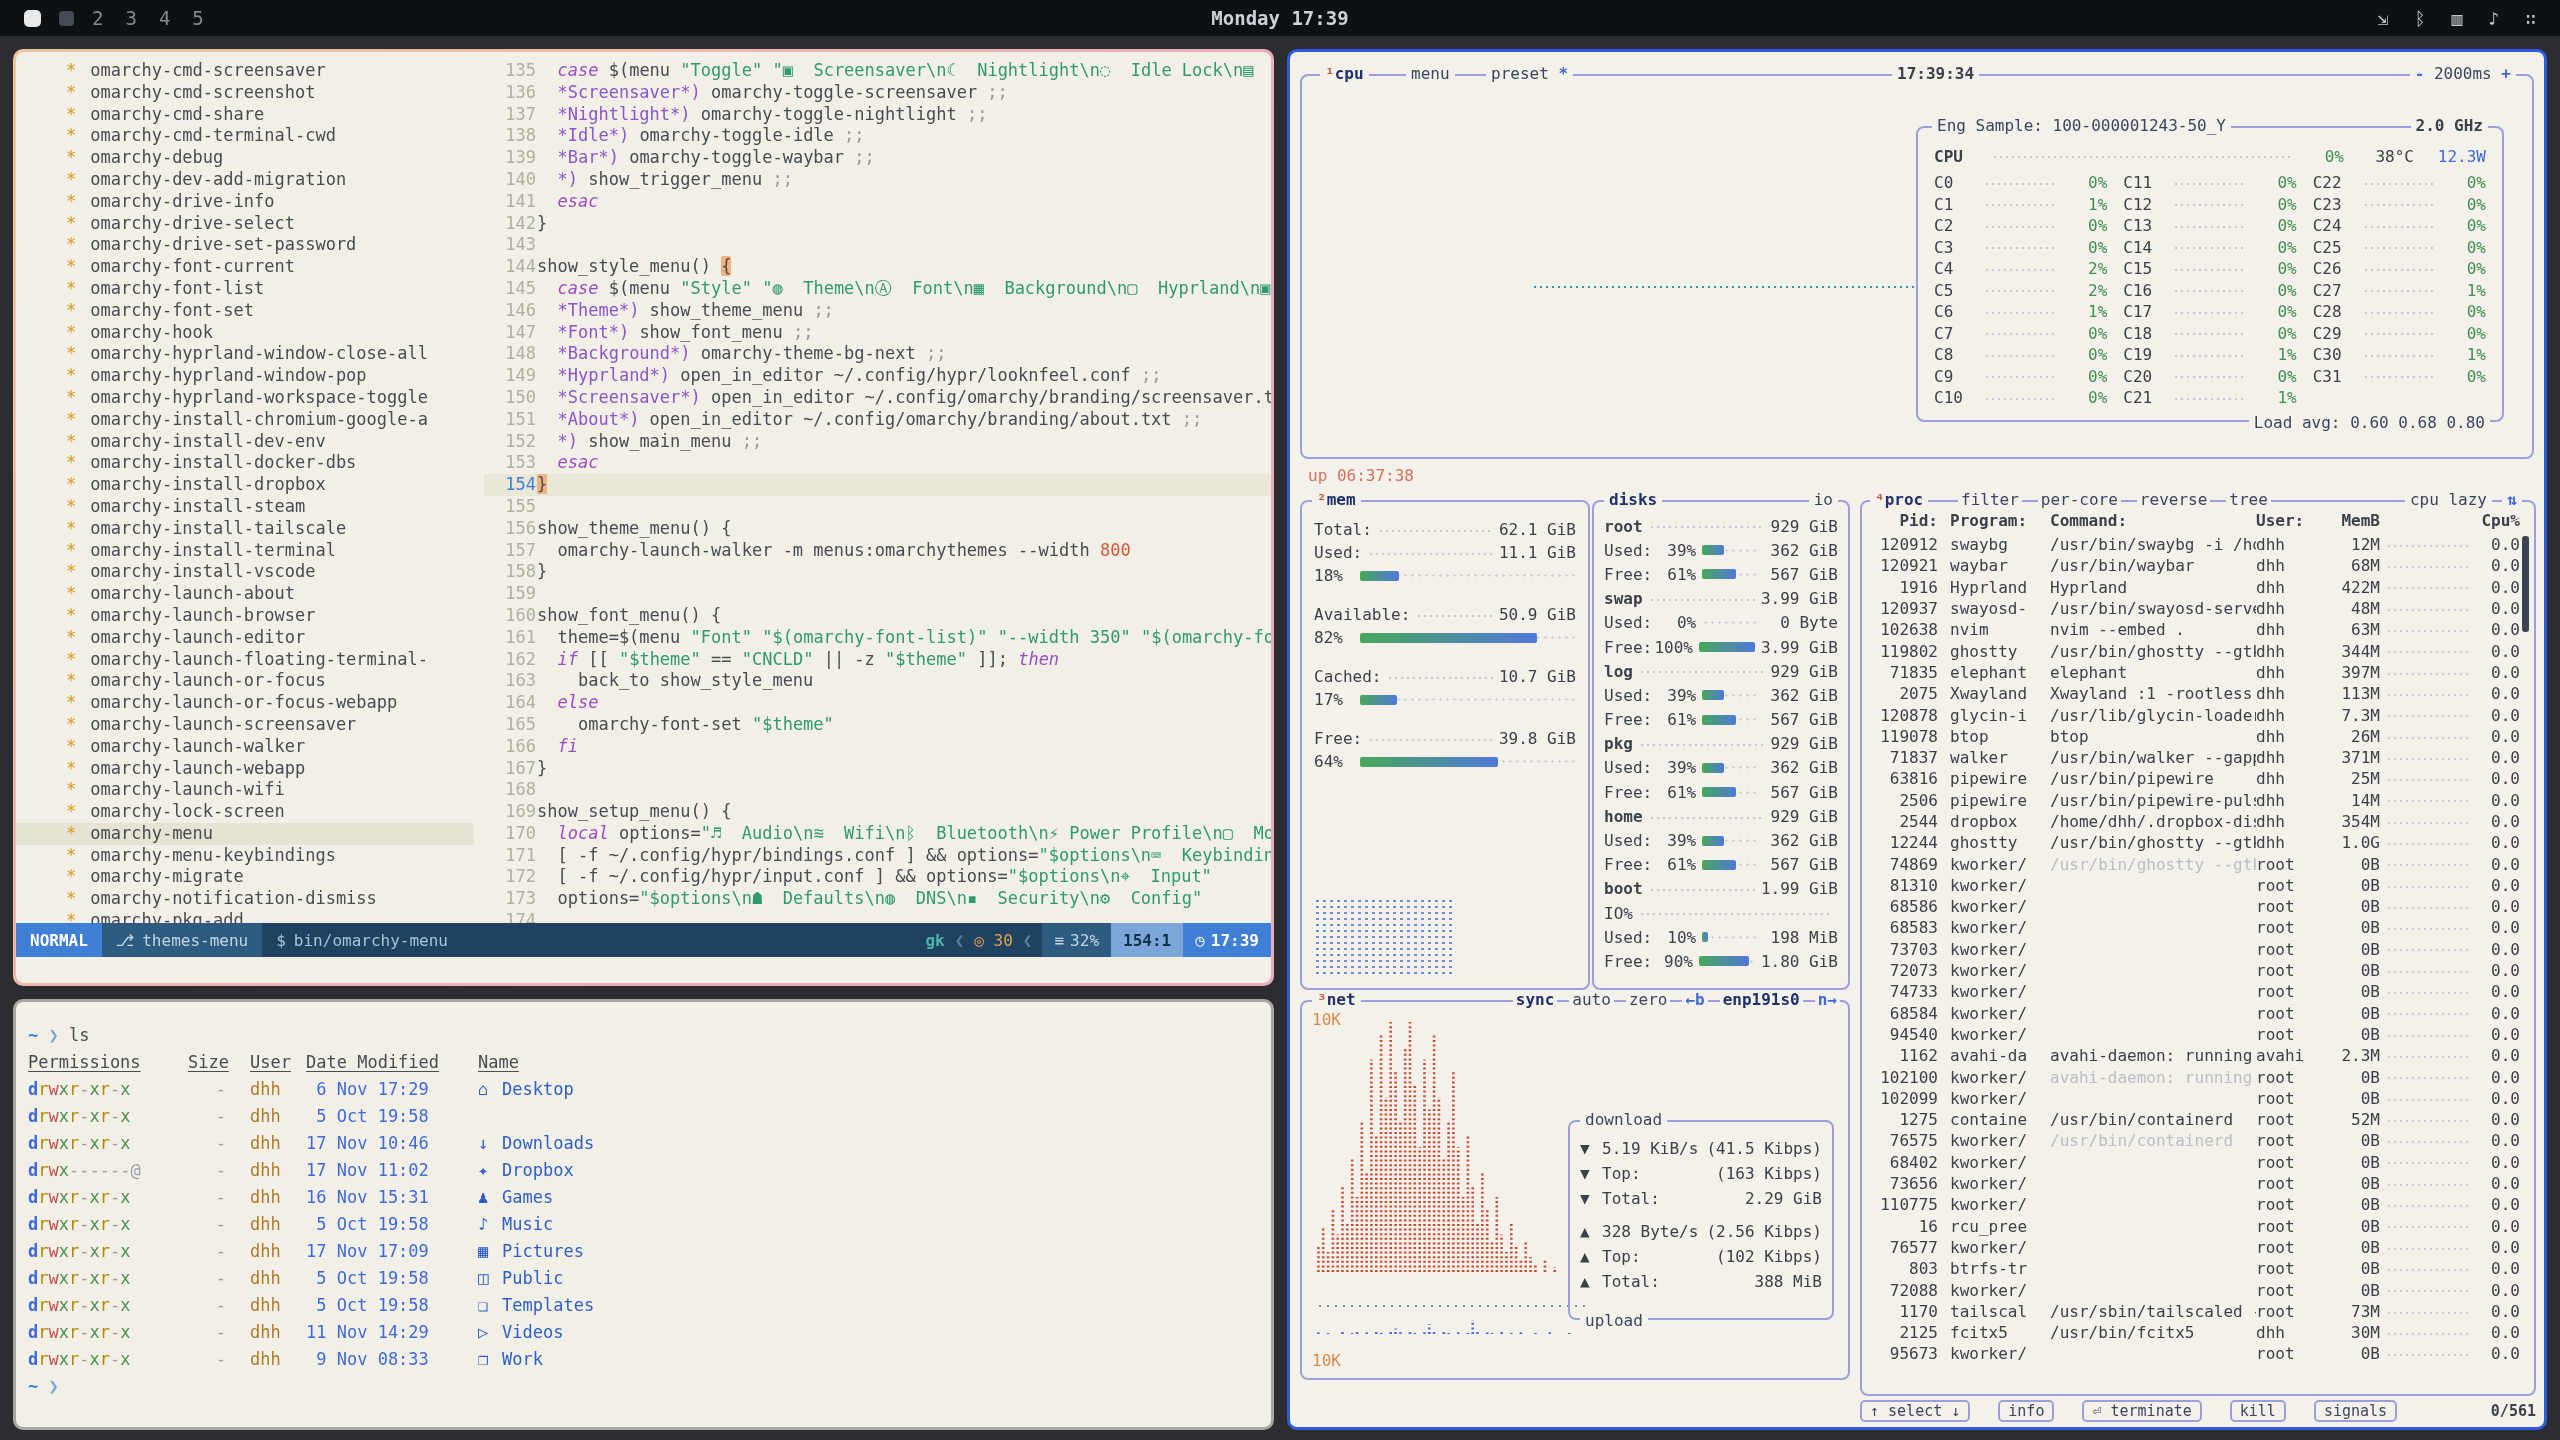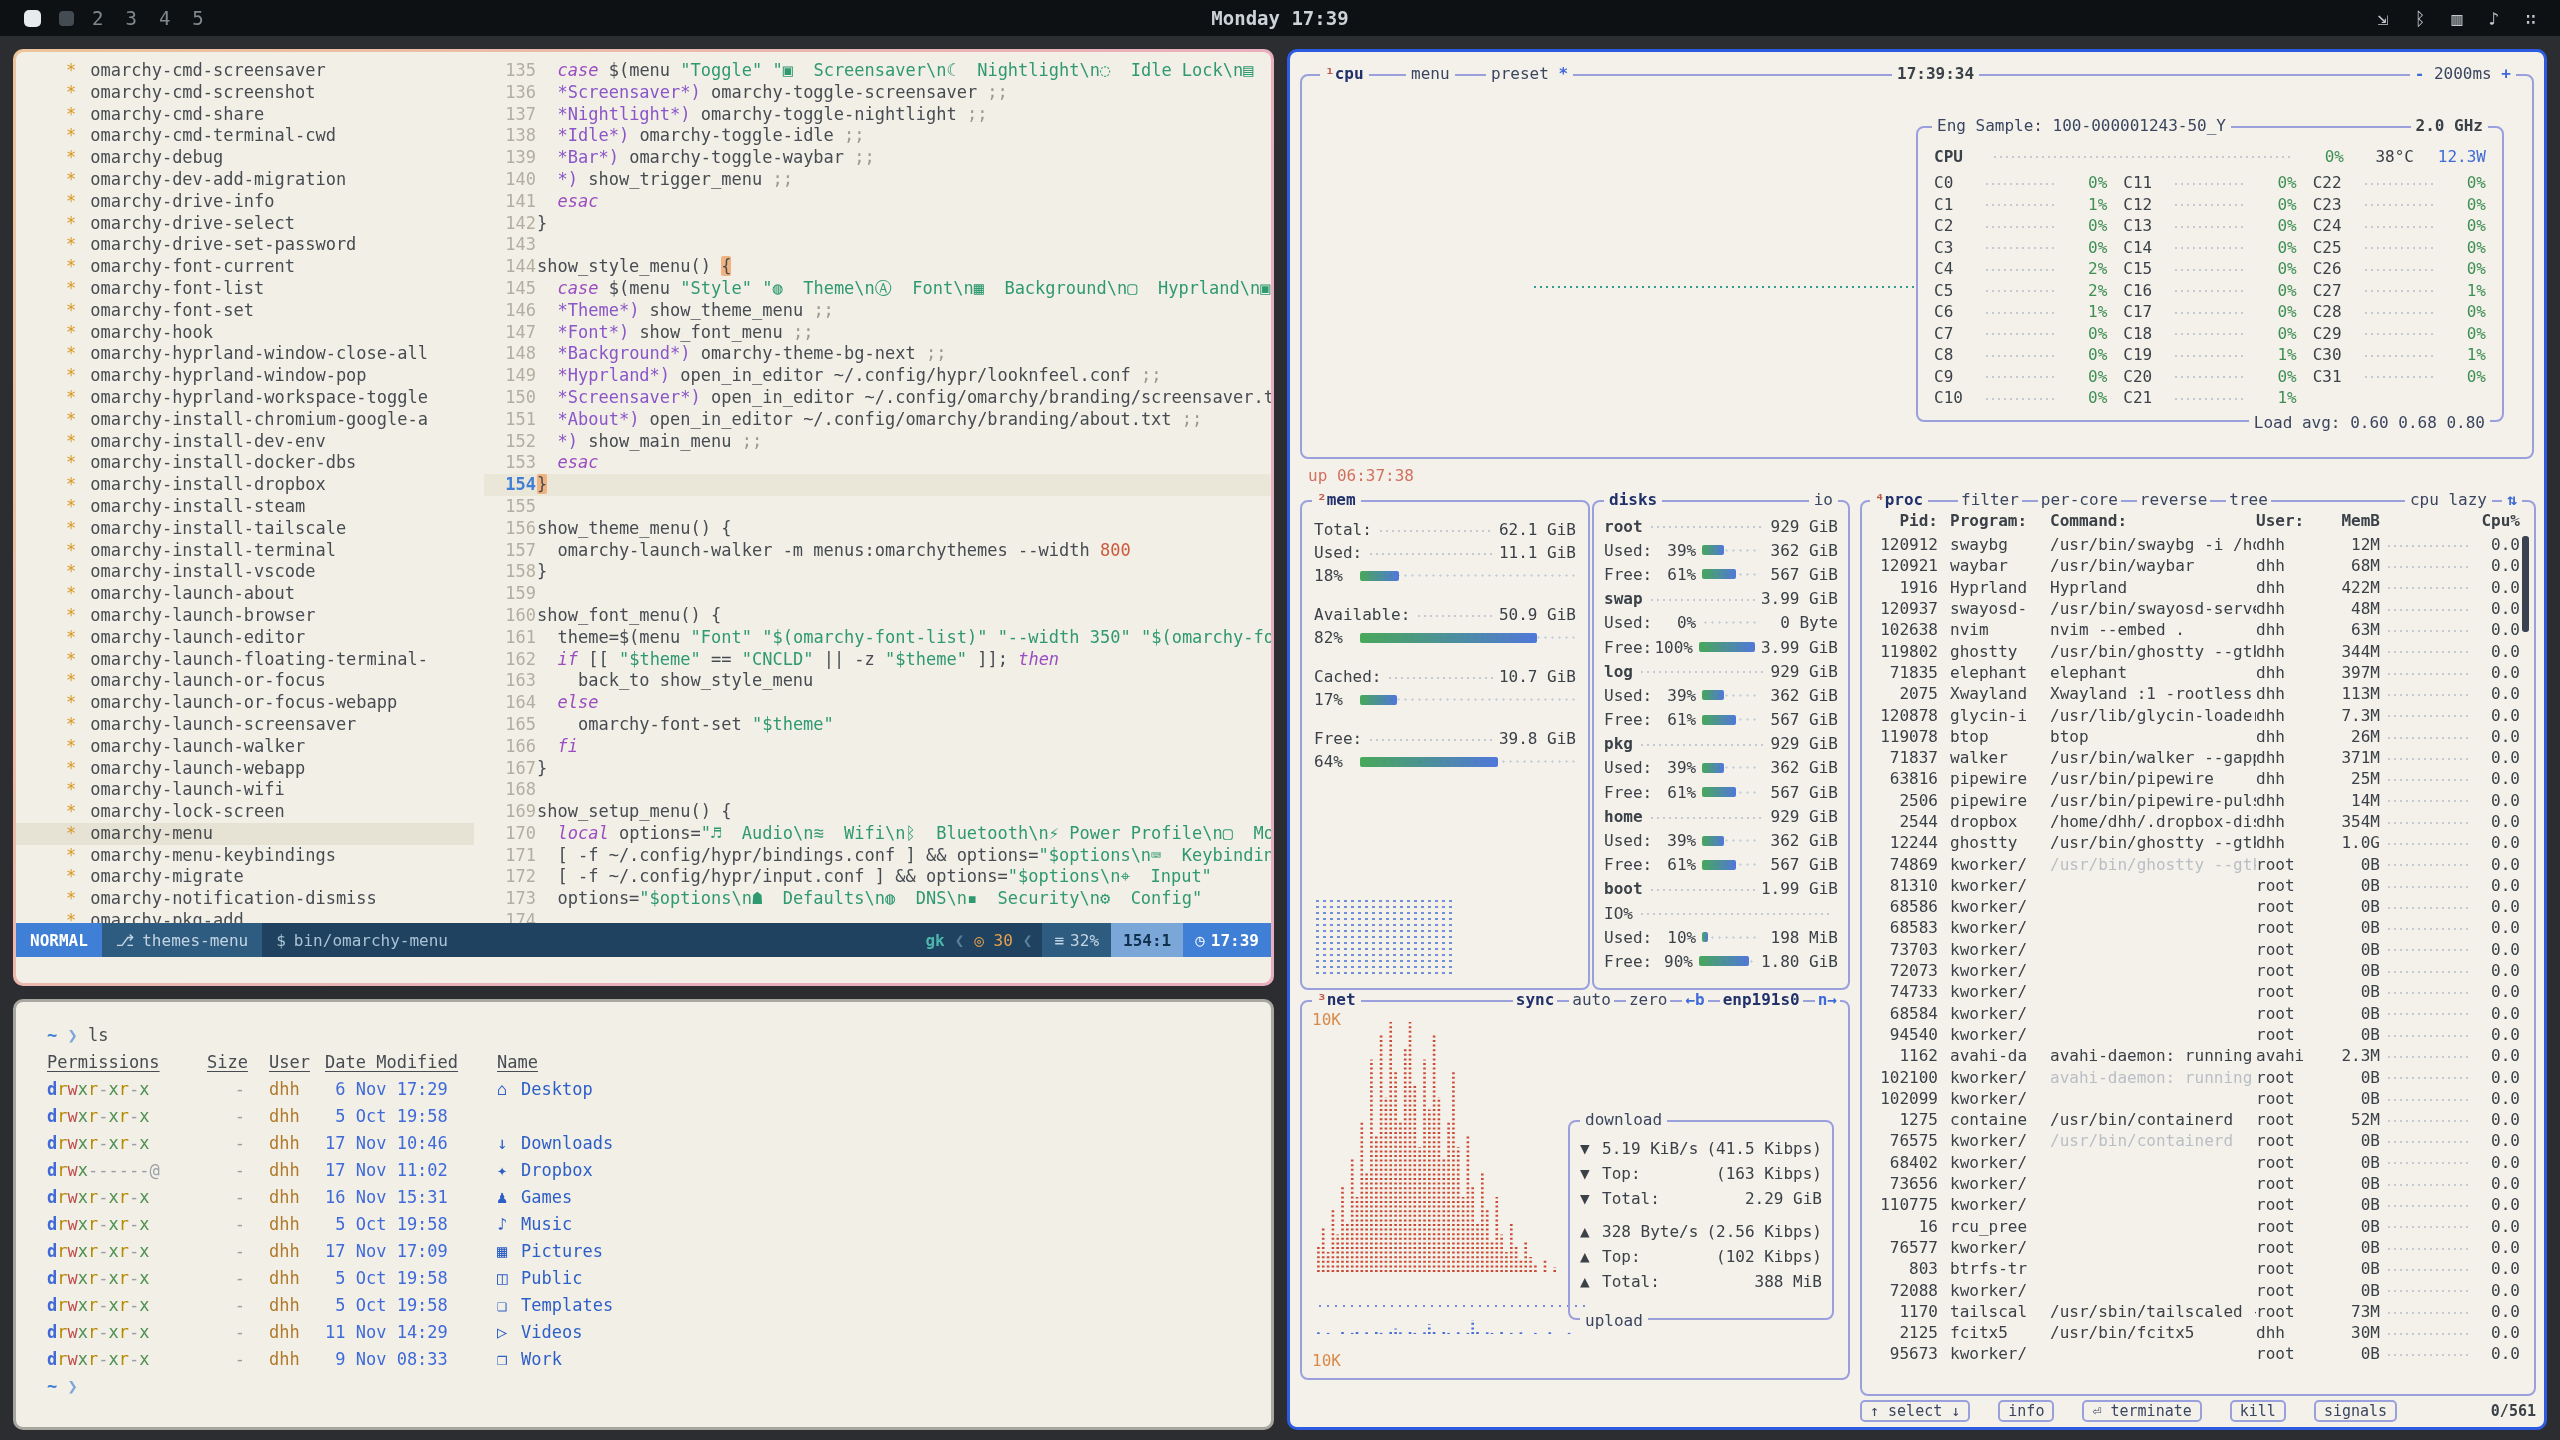--- a/index.html
+++ b/index.html
@@ -26,21 +26,21 @@
   .ed-content{flex:1;display:flex;overflow:hidden;padding-top:8px;font-size:17px;line-height:21.8px;color:var(--ink)}
   .filelist{width:468px;flex:none;padding-left:50px}
   .file{display:flex;gap:14px;height:21.8px;align-items:center}
   .file .star{color:#d79921}
   .file .fname{white-space:pre}
   .file.active{background:#e6e2d4;margin-left:-50px;padding-left:50px;margin-right:10px}
   .codepane{flex:1;overflow:hidden}
   .codeline{display:flex;height:21.8px;white-space:pre}
   .lnum{width:52px;flex:none;text-align:right;margin-right:1px;color:#b2aea1}
   .codeline.cur{background:#eae6d8}
-  .cur .lnum{color:#3f7fd6;font-weight:bold}
+  .cur .lnum{color:#3f7fd6;font-weight:normal}
   .ltext .kw{color:#9a4dbf;font-style:italic}
   .ltext .str{color:#2f9970}
   .ltext .pat{color:#8a56c8}
   .ltext .num{color:#cc5a3a}
   .ltext .pun{color:#9a9a90}
   .brhl{background:#f0b27e;border-radius:2px}
   .statusline{height:34px;flex:none;background:#1f4260;display:flex;align-items:center;font-size:16px;color:#c2d4e2}
   .seg{padding:0 14px;height:100%;display:flex;align-items:center;gap:8px}
   .seg.mode{background:#3f7fd6;color:#fff;font-weight:bold}
   .seg.branch{background:#2e5b80}
@@ -49,21 +49,21 @@
   .sl-keys{color:#4db6ac;font-weight:bold}
   .sl-sep{color:#57809c;margin:0 10px}
   .sl-count{color:#e8a14e}
   .chip{padding:0 12px;height:100%;display:flex;align-items:center;gap:6px}
   .chip.scroll{background:#2e5b80}
   .chip.pos{background:#7aa7d8;color:#10304e;font-weight:bold}
   .chip.time{background:#3f7fd6;color:#fff;font-weight:bold}
   .ed-after{height:26px}
 
   
-  .win-term{left:13px;top:999px;width:1261px;height:431px;background:var(--paper);border:3px solid #a7a79f;border-radius:10px;padding:20px 31px;font-size:17px;color:var(--ink)}
+  .win-term{left:13px;top:999px;width:1261px;height:431px;background:var(--paper);border:3px solid #a7a79f;border-radius:10px;padding:20px 12px;font-size:17px;color:var(--ink)}
   .tline{line-height:27px}
   .tprompt{color:#3f7fd6;font-weight:bold}
   .tchev{color:#7aa7d8;font-weight:bold}
   .ls-head,.lsrow{display:flex;line-height:27px}
   .col{flex:none}
   .perm-c{width:160px}
   .size-c{width:52px;text-align:right;padding-right:14px}
   .user-c{width:66px;padding-left:10px}
   .date-c{width:172px;white-space:pre}
   .name-c{flex:1}

